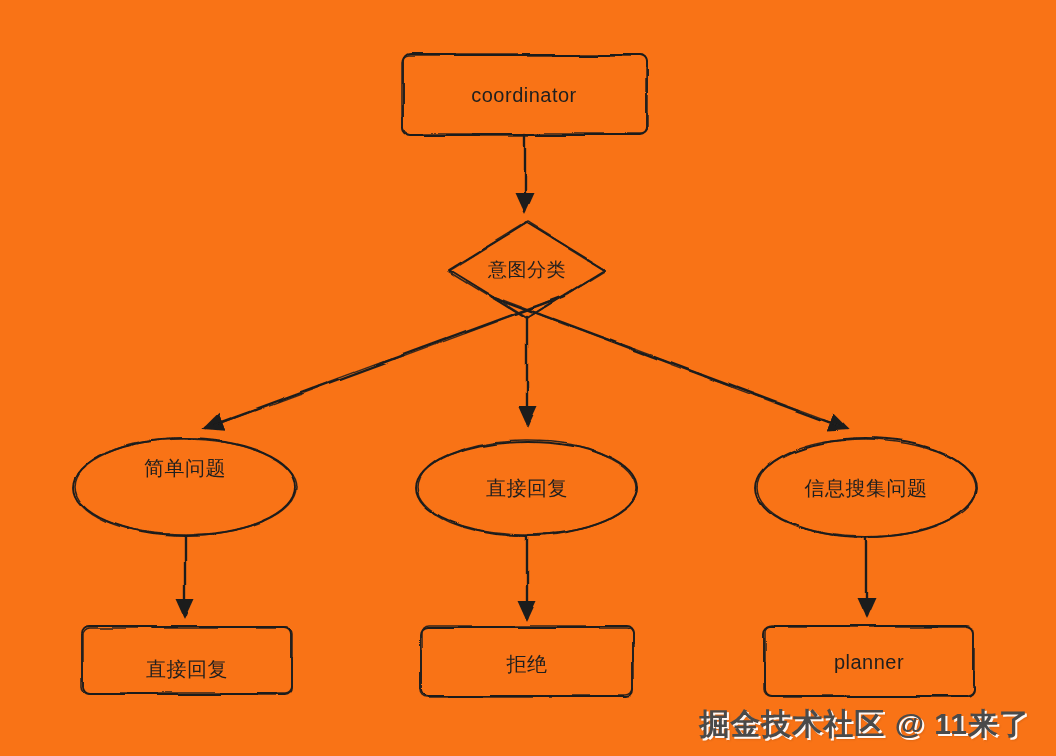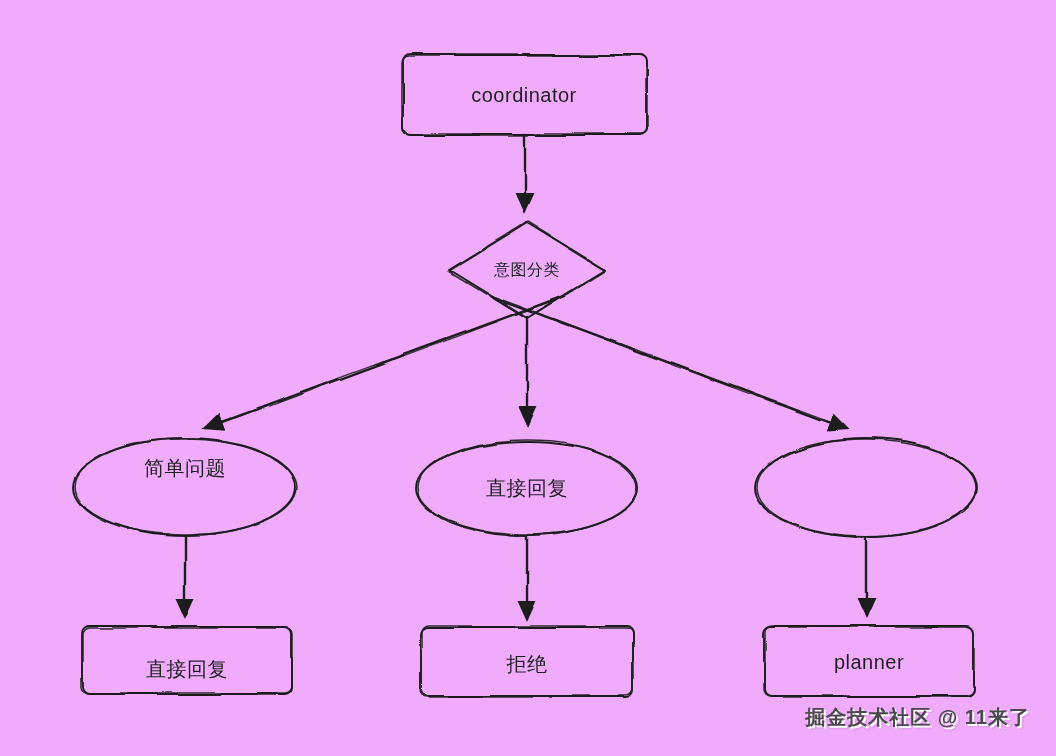--- a/index.html
+++ b/index.html
@@ -4,21 +4,21 @@
 <style>
   html, body {
     margin: 0;
     padding: 0;
     background: #ffffff;
   }
   .canvas {
     position: relative;
     width: 1056px;
     height: 756px;
-    background: #f0abfc;
+    background: #f97316;
     overflow: hidden;
     font-family: "Liberation Sans", "DejaVu Sans", sans-serif;
   }
   svg.diagram-layer {
     position: absolute;
     left: 0;
     top: 0;
   }
   .node-label {
     position: absolute;
@@ -26,21 +26,21 @@
     color: #1f1f1f;
     font-size: 20px;
     white-space: nowrap;
     text-align: center;
     letter-spacing: 0.5px;
   }
   .watermark {
     position: absolute;
     right: 26px;
     top: 704px;
-    font-size: 20px;
+    font-size: 30px;
     font-weight: 600;
     letter-spacing: 1px;
     color: #4a4a4a;
     text-shadow: 2px 2px 0 rgba(255,255,255,0.95), 3px 3px 2px rgba(0,0,0,0.10);
     white-space: nowrap;
   }
 </style>
 </head>
 <body>
 
@@ -94,26 +94,27 @@
     </g>
 
     <g filter="url(#rough2)" fill="none" stroke="#1e1e1e" stroke-width="1.4" stroke-linecap="round" opacity="0.85">
       <path d="M564,296 L215,425"></path>
       <path d="M491,296 L840,426"></path>
     </g>
   </svg>
 
   <div class="node-label" style="left:524px; top:95px;">coordinator</div>
 
-  <div class="node-label" style="left:527px; top:270px; font-size:16px;">意图分类</div>
+  <div class="node-label" style="left:527px; top:270px; font-size:19px;">意图分类</div>
 
   <div class="node-label" style="left:185px; top:468px;">简单问题</div>
 
   <div class="node-label" style="left:527px; top:488px;">直接回复</div>
 
+  <div class="node-label" style="left:866px; top:488px;">信息搜集问题</div>
 
   <div class="node-label" style="left:187px; top:661px;margin-top:8px;">直接回复</div>
 
   <div class="node-label" style="left:527px; top:664px;">拒绝</div>
 
   <div class="node-label" style="left:869px; top:662px;">planner</div>
 
   <div class="watermark">掘金技术社区 @ 11来了</div>
 
 </div>

